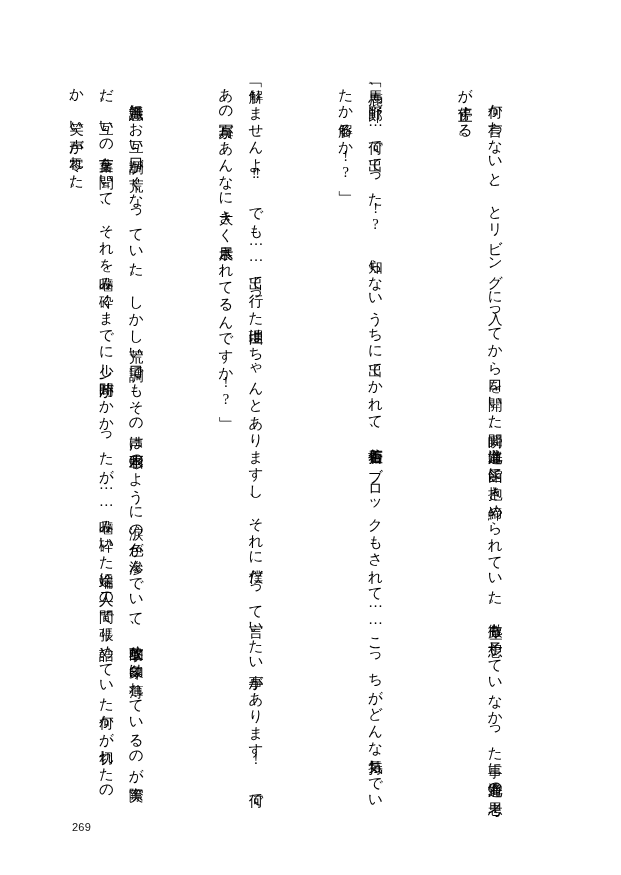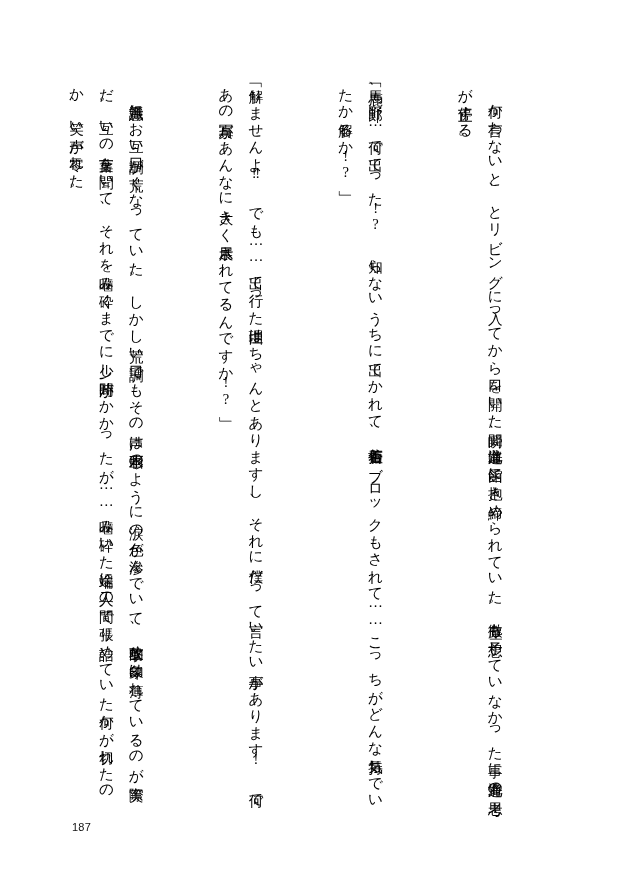--- a/index.html
+++ b/index.html
@@ -62,15 +62,15 @@
 
   <div id="textblock">
     <p class="para indent">何か言わないと、とリビングに入ってから口を開いた瞬間、北海道は函館に抱き締められていた。微塵も予想していなかった事に北海道の思考が停止する。</p>
     <p class="para">「馬鹿、野郎……何で出てった!?　知らないうちに出てかれて、着信拒否もブロックもされて……こっちがどんな気持ちでいたか解るか!?」</p>
     <p class="para">「解りませんよ‼　でも……出て行った理由はちゃんとありますし、それに僕だって言いたい事があります!　何であの写真があんなに大きく展示されてるんですか!?」</p>
     <p class="para indent">無意識にお互い口調が荒くなっていた。しかし荒い口調でもその声は水彩画のように涙の色が滲んでいて、攻撃的な印象は薄れているのが実際だ。互いの言葉を聞いて、それを噛み砕くまでに少し時間がかかったが……噛み砕いた途端に二人の間で張り詰めていた何かが切れたのか、笑い声が零れた。</p>
     <p class="para">「……もう、二度と逢えないと思ってた」</p>
     
   </div>
 
-  <div id="folio">187</div>
+  <div id="folio">269</div>
 
 </div>
 
 </body></html>

